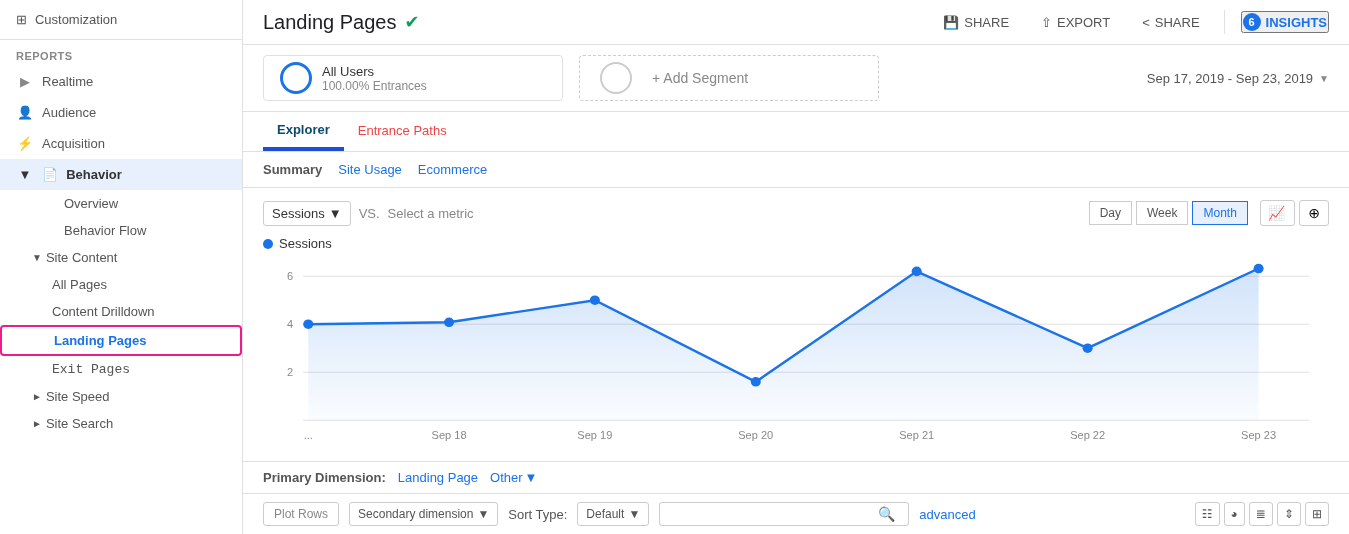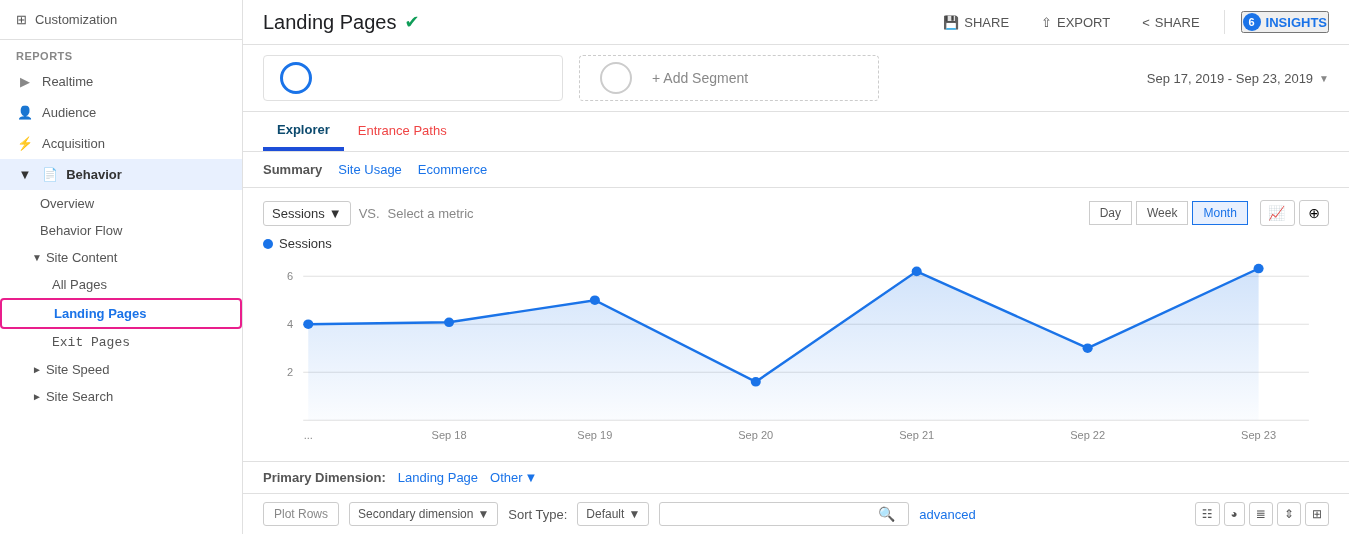--- a/index.html
+++ b/index.html
@@ -5,21 +5,21 @@
     * { box-sizing: border-box; margin: 0; padding: 0; }
     body { font-family: Arial, sans-serif; font-size: 13px; color: #333; background: #fff; display: flex; height: 534px; overflow: hidden; }
 
     
     .sidebar { width: 243px; min-width: 243px; background: #fff; border-right: 1px solid #e0e0e0; display: flex; flex-direction: column; overflow-y: auto; }
     .sidebar-header { display: flex; align-items: center; padding: 12px 16px; border-bottom: 1px solid #e0e0e0; color: #555; font-size: 13px; gap: 8px; }
     .sidebar-section-label { font-size: 11px; color: #888; font-weight: bold; padding: 10px 16px 4px; letter-spacing: 0.5px; }
     .sidebar-item { display: flex; align-items: center; padding: 8px 16px; cursor: pointer; color: #555; font-size: 13px; gap: 8px; }
     .sidebar-item.expanded { color: #333; font-weight: bold; }
     .sidebar-item .icon { width: 18px; text-align: center; color: #888; }
-    .sidebar-subitem { padding: 6px 16px 6px 40px; cursor: pointer; color: #555; font-size: 13px; }
+    .sidebar-subitem { padding: 6px 16px 6px 64px; cursor: pointer; color: #555; font-size: 13px; }
     .sidebar-subitem.highlighted { border: 2px solid #e91e8c; border-radius: 4px; color: #1a73e8; font-weight: bold; background: #fff; }
     .sidebar-group-label { display: flex; align-items: center; padding: 6px 16px 6px 32px; cursor: pointer; color: #555; font-size: 13px; gap: 4px; }
     .sidebar-group-label .arrow { font-size: 10px; }
 
     
     .main { flex: 1; display: flex; flex-direction: column; overflow: hidden; }
 
     
     .top-header { display: flex; align-items: center; justify-content: space-between; padding: 10px 20px; border-bottom: 1px solid #e0e0e0; }
     .page-title { font-size: 20px; font-weight: 400; color: #202124; display: flex; align-items: center; gap: 8px; }
@@ -121,20 +121,21 @@
   </div>
 
   <div class="sidebar-subitem">Overview</div>
   <div class="sidebar-subitem">Behavior Flow</div>
 
   <div class="sidebar-group-label">
     <span class="arrow">▼</span>
     <span>Site Content</span>
   </div>
   <div class="sidebar-subitem" style="padding-left:52px;">All Pages</div>
+  <div class="sidebar-subitem" style="padding-left:52px;">Content Drilldown</div>
   <div class="sidebar-subitem highlighted" style="padding-left:52px;">Landing Pages</div>
   <div class="sidebar-subitem" style="padding-left:52px;font-family:Liberation Mono, monospace;">Exit Pages</div>
 
   <div class="sidebar-group-label">
     <span class="arrow">►</span>
     <span>Site Speed</span>
   </div>
 
   <div class="sidebar-group-label">
     <span class="arrow">►</span>
@@ -168,20 +169,24 @@
           <span>6</span>
         </div>
         <span>INSIGHTS</span>
       </button>
     </div>
   </div>
 
   <div class="segments-bar">
     <div class="segment-chip">
       <div class="segment-circle"></div>
+      <div>
+        <div>All Users</div>
+        <div style="font-size:12px;color:#888;">100.00% Entrances</div>
+      </div>
     </div>
     <div class="add-segment">
       <div class="add-segment-circle"></div>
       <span>+ Add Segment</span>
     </div>
     <div class="date-range">
       <span>Sep 17, 2019 - Sep 23, 2019</span>
       <span class="chevron">▼</span>
     </div>
   </div>

